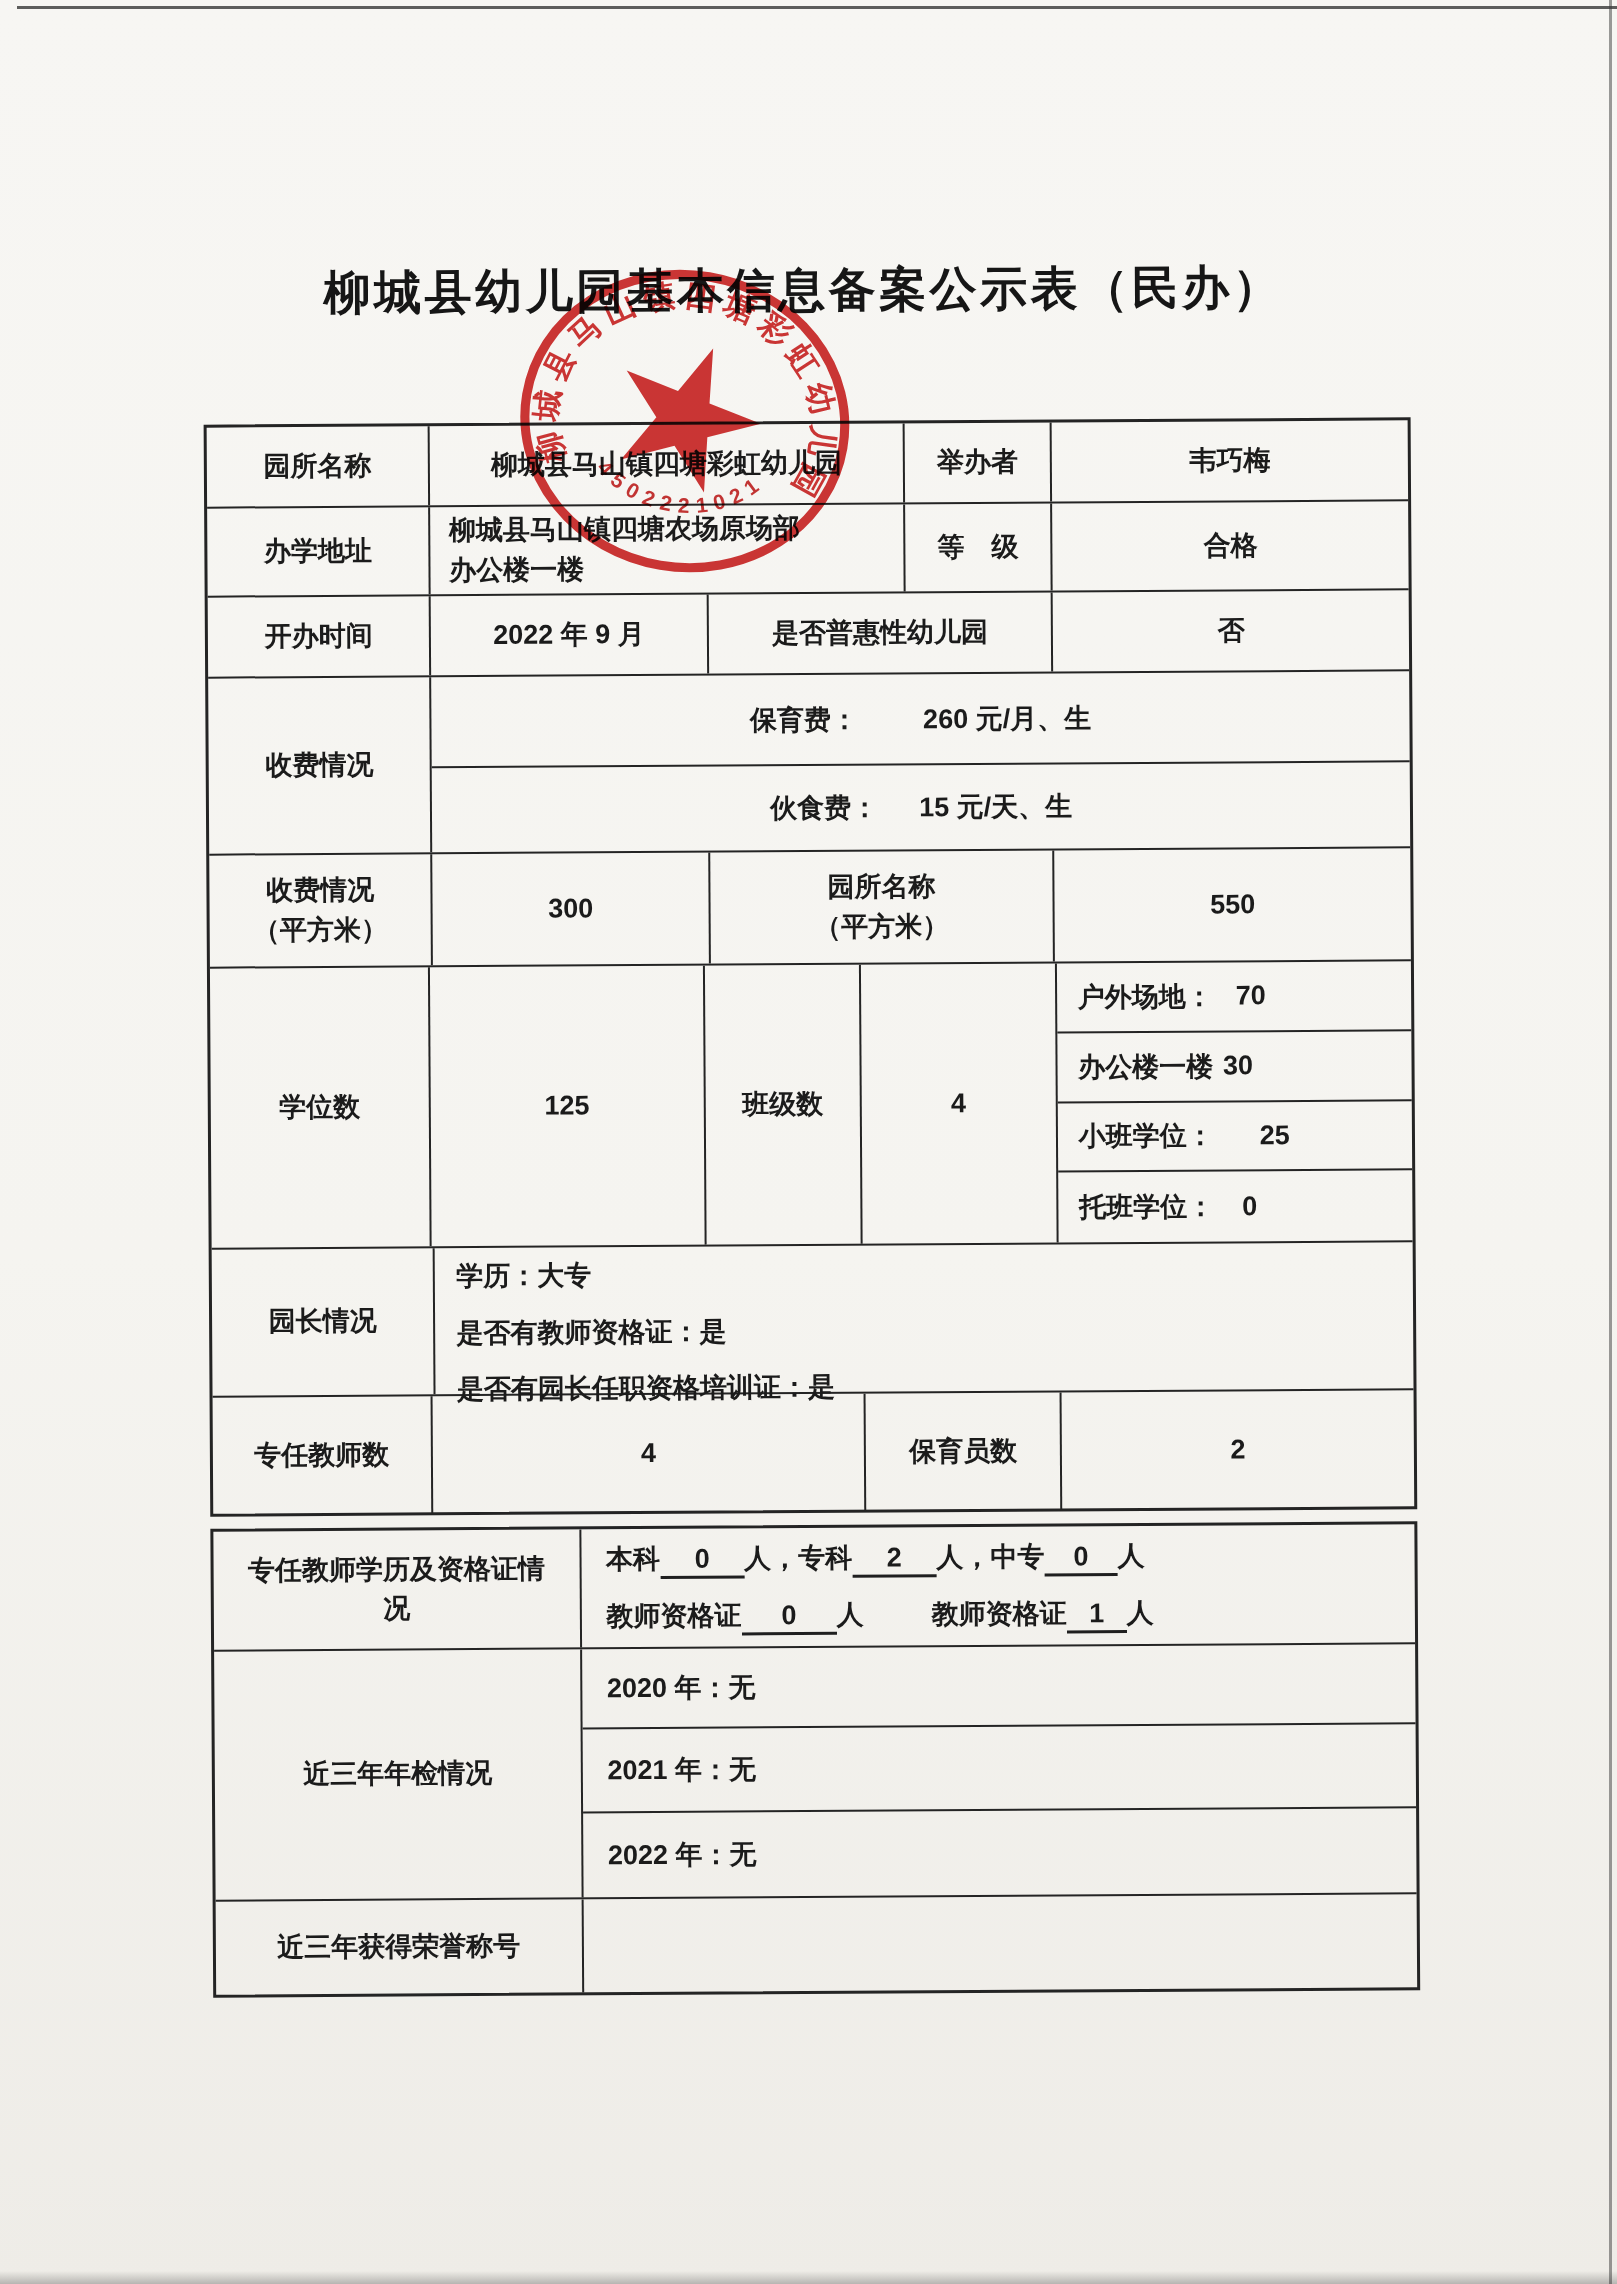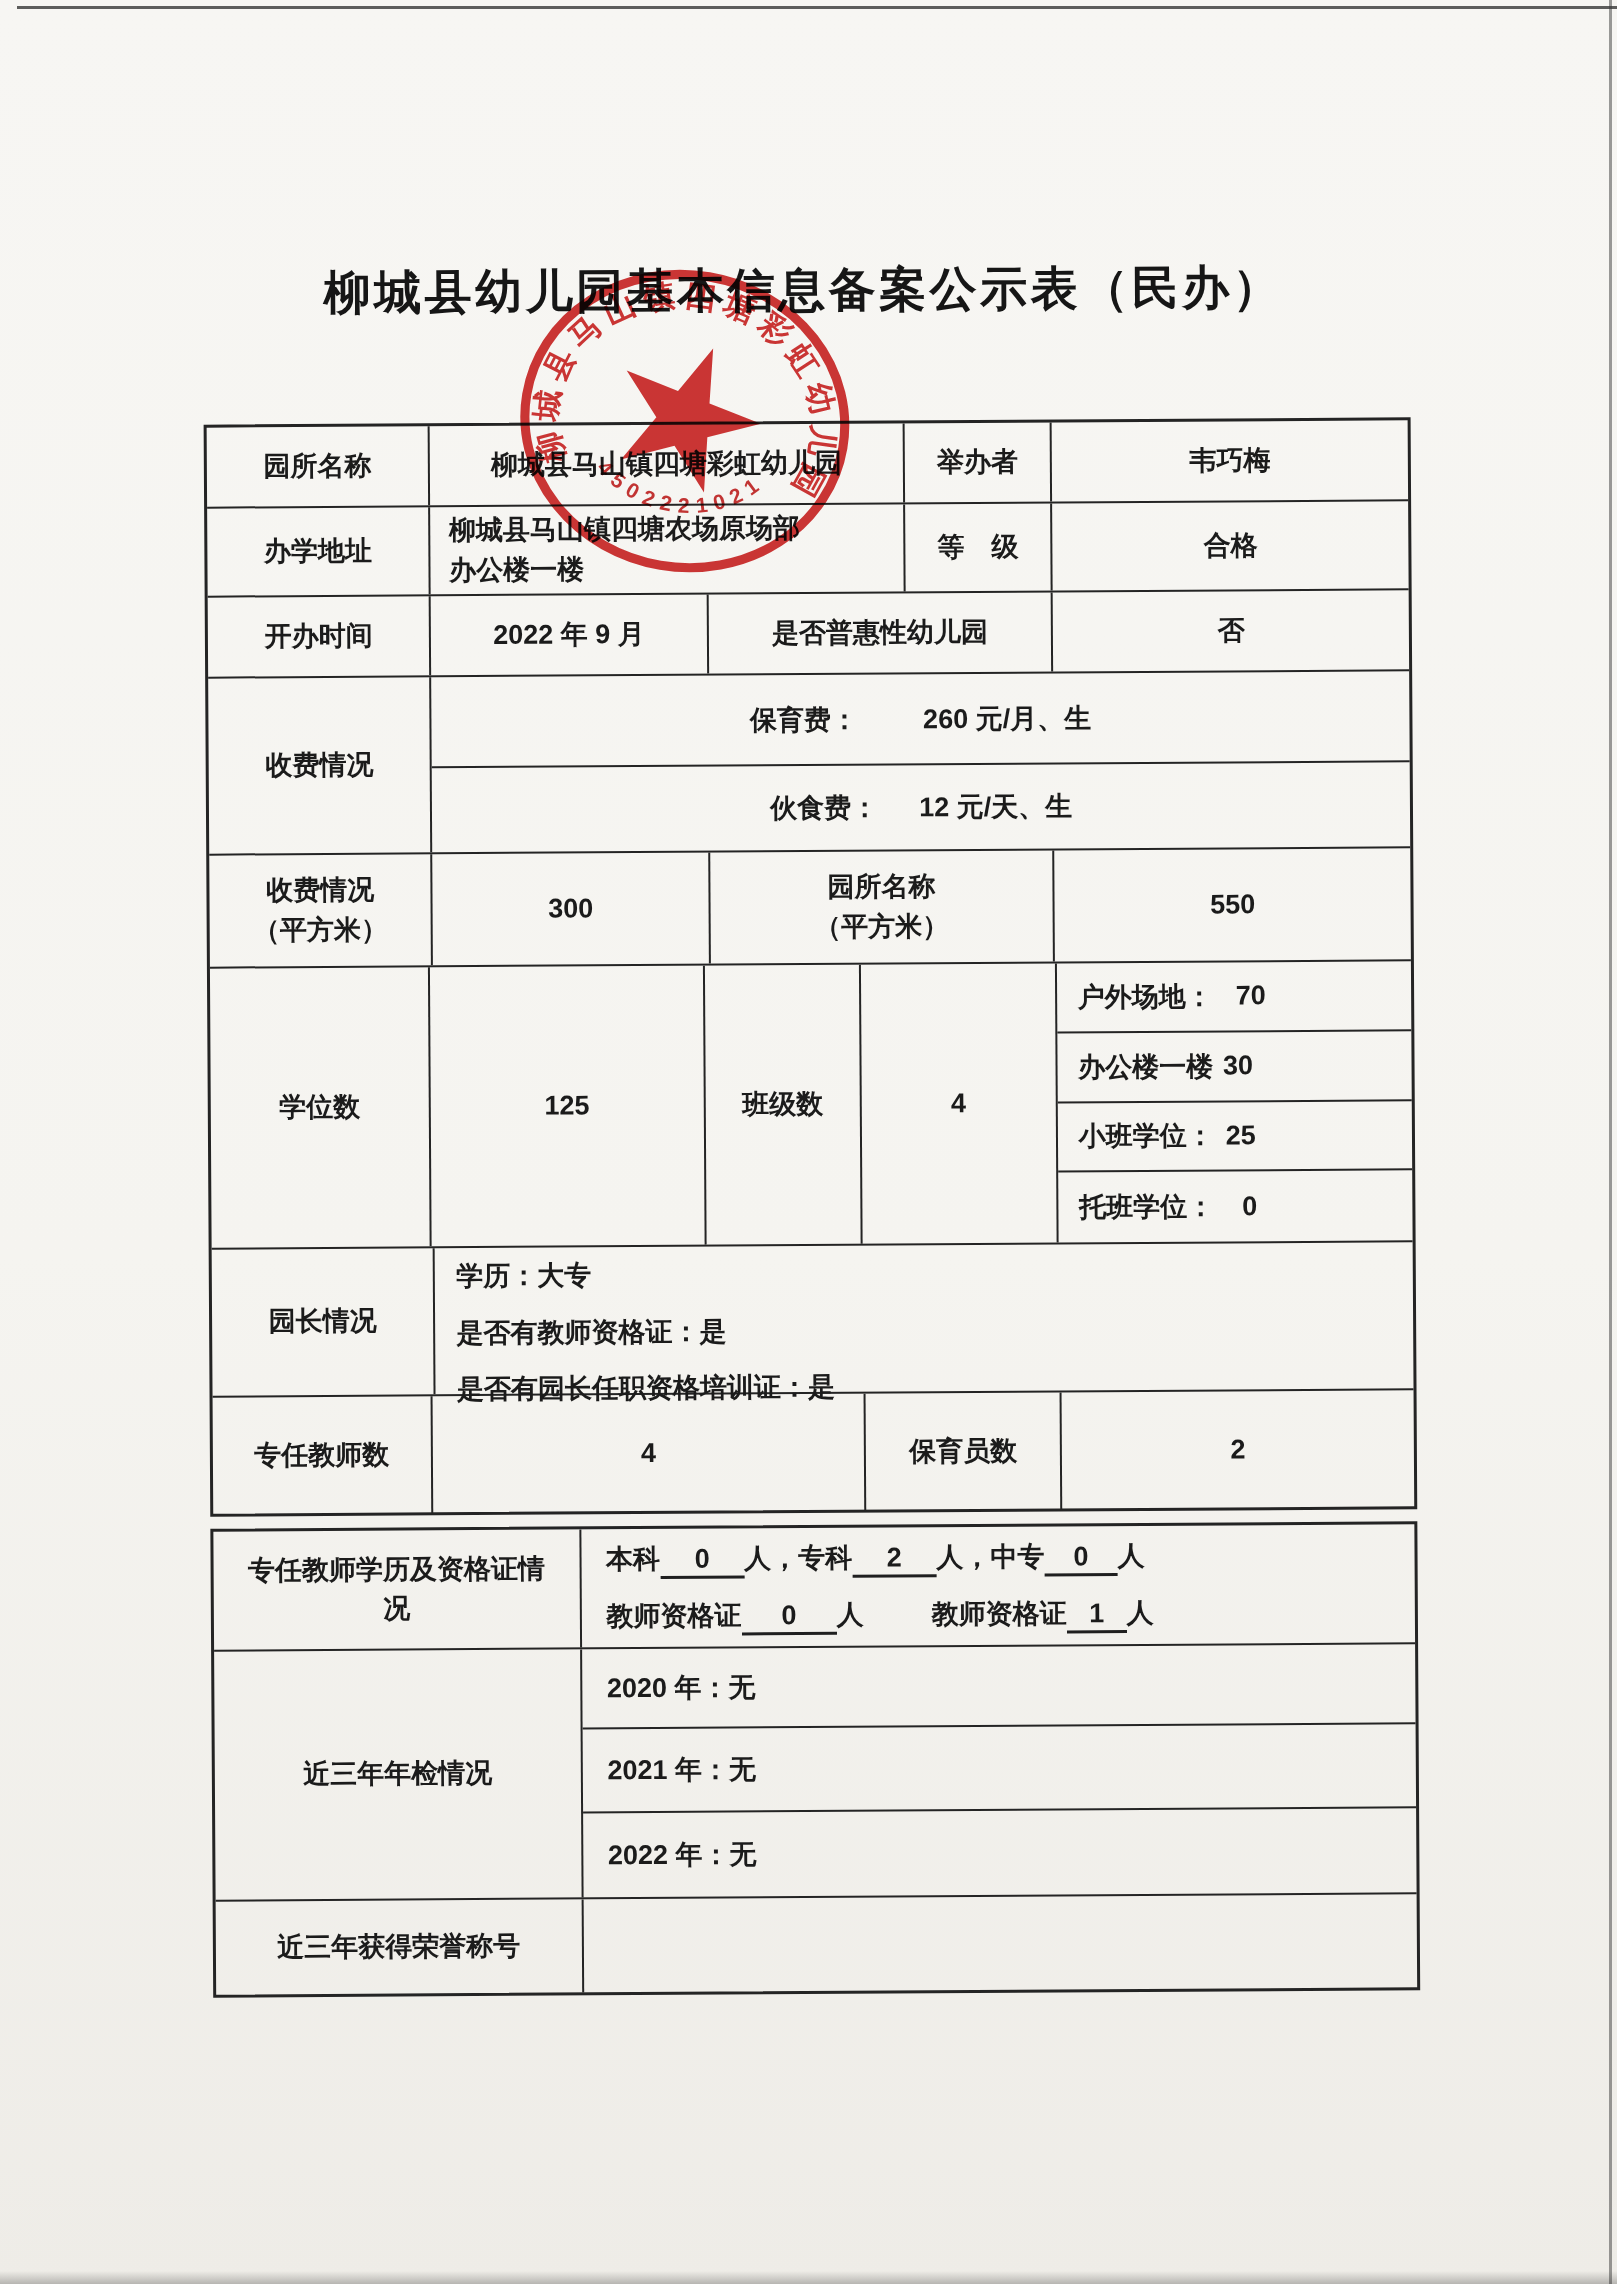--- a/index.html
+++ b/index.html
@@ -80,21 +80,21 @@
         <div class="cell" style="width:18.6%">收费情况</div>
         <div class="col" style="width:81.4%">
           <div class="subrow center" style="height:92px">
             <span>保育费：</span>
             <span class="gap-lg"></span>
             <span>260 元/月、生</span>
           </div>
           <div class="subrow center last" style="height:84px">
             <span>伙食费：</span>
             <span class="gap-md"></span>
-            <span>12 元/天、生</span>
+            <span>15 元/天、生</span>
           </div>
         </div>
       </div>
 
       <div class="row" style="height:113px">
         <div class="cell" style="width:18.6%">
           <div>
             <div>收费情况</div>
             <div>（平方米）</div>
           </div>
@@ -118,21 +118,21 @@
           <div class="subrow" style="height:70px;padding-left:21px">
             <span>户外场地：</span>
             <span style="margin-left:23px">70</span>
           </div>
           <div class="subrow" style="height:70px;padding-left:21px">
             <span>办公楼一楼</span>
             <span style="margin-left:9.8px">30</span>
           </div>
           <div class="subrow" style="height:70px;padding-left:21px">
             <span>小班学位：</span>
-            <span style="margin-left:12px">25</span>
+            <span style="margin-left:46px">25</span>
           </div>
           <div class="subrow last" style="height:70px;padding-left:21px">
             <span>托班学位：</span>
             <span style="margin-left:28px">0</span>
           </div>
         </div>
       </div>
 
       <div class="row" style="height:148px">
         <div class="cell" style="width:18.6%">园长情况</div>

